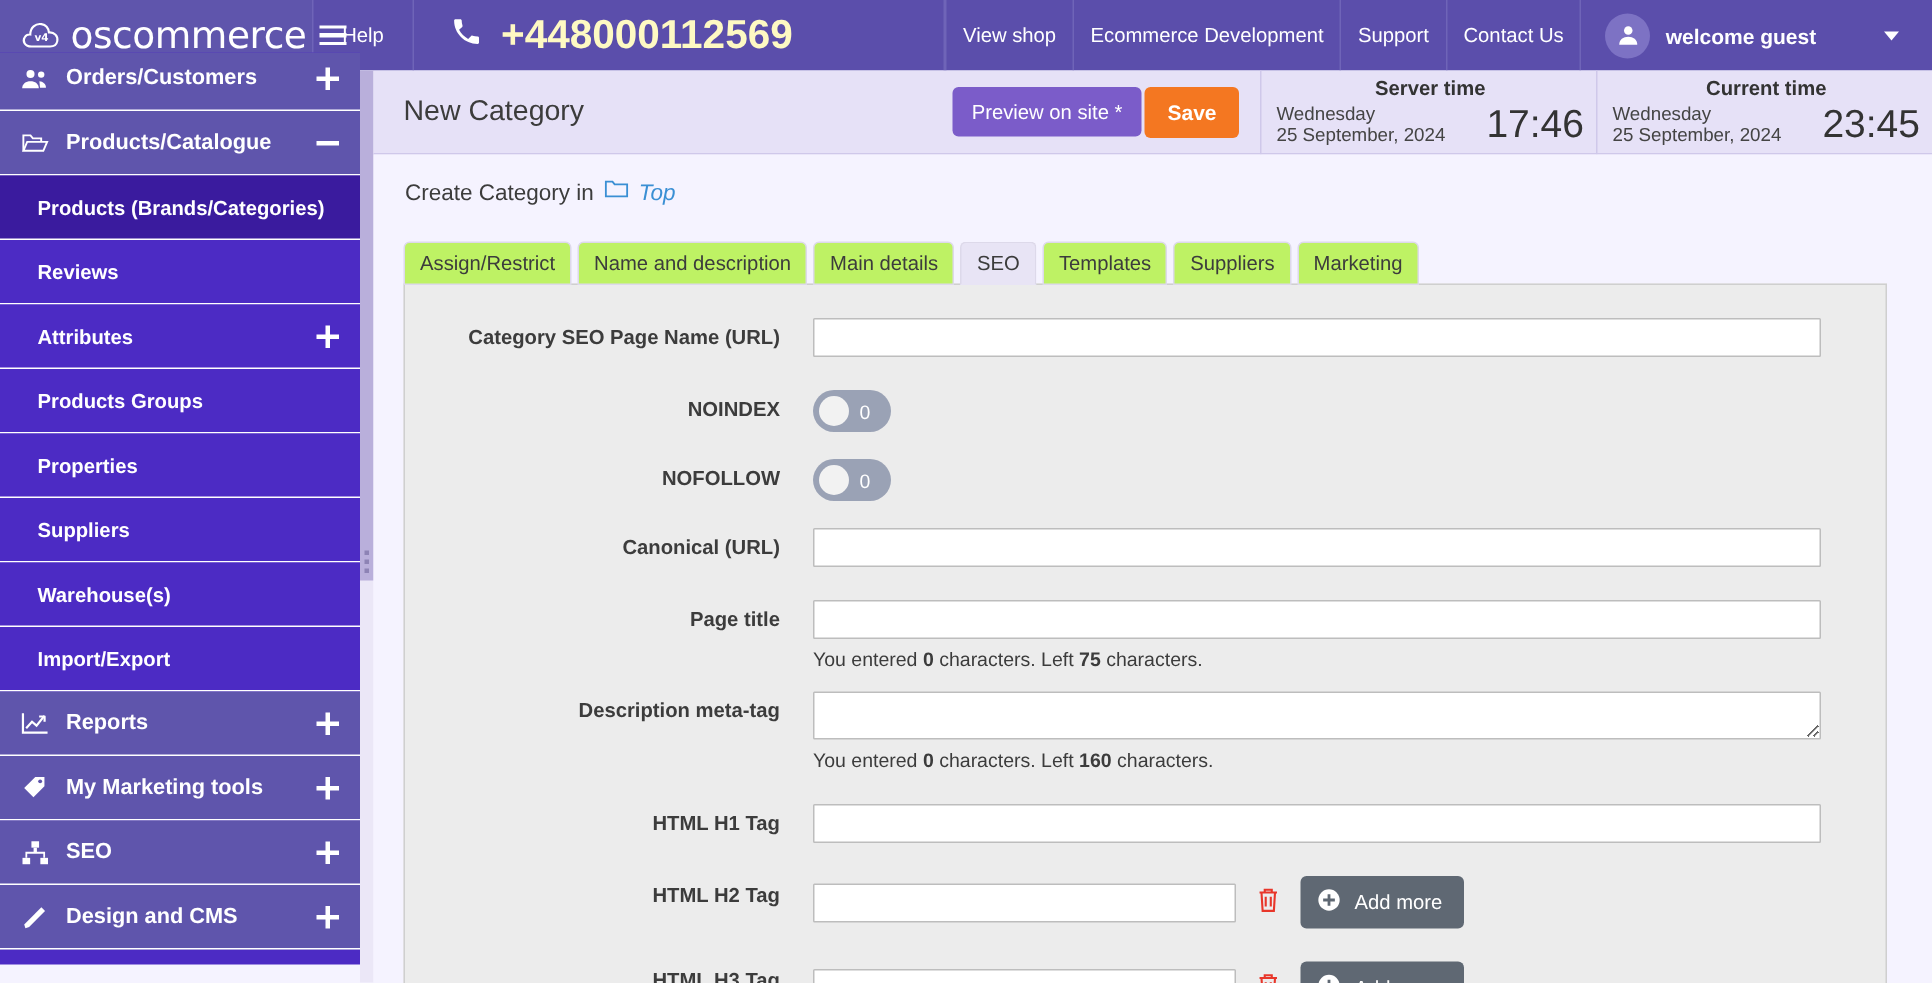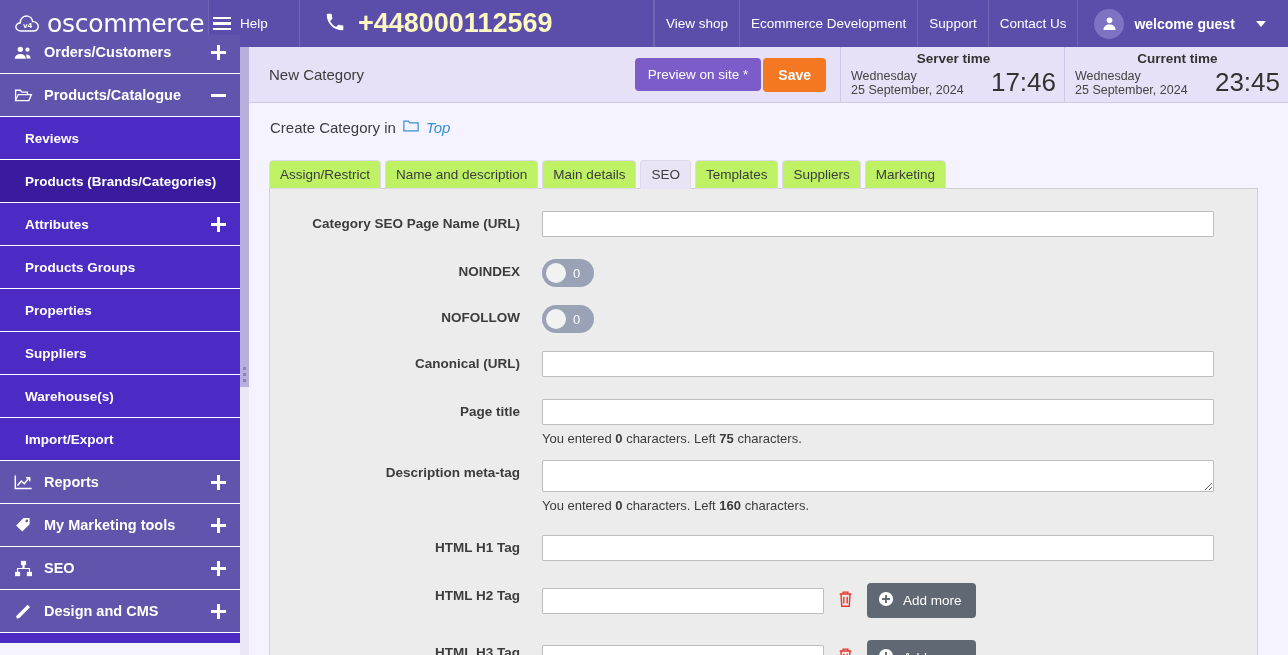--- a/index.html
+++ b/index.html
@@ -32,21 +32,21 @@
     font-family: "DejaVu Sans", sans-serif; font-weight: 400;
   }
   .hamburger {
     width: 34px; height: 47px; display: flex; flex-direction: column;
     align-items: center; justify-content: center; gap: 3px;
     cursor: pointer;
   }
   .hamburger span { display: block; width: 18px; height: 2.5px; background: #fff; }
 
   .help-cell {
-    width: 92px; display: flex; align-items: center; justify-content: center;
+    width: 68px; display: flex; align-items: center; justify-content: center;
     color: #fff; font-size: 13.5px;
     border-left: 1px solid #6f64b8; border-right: 1px solid #6f64b8;
   }
   .phone-cell {
     flex: 0 0 354px; display: flex; align-items: center; gap: 12px;
     padding-left: 24px; color: #fef9c3;
     border-right: 1px solid #6f64b8;
   }
   .phone-number { font-size: 27px; font-weight: bold; letter-spacing: 0px; }
   .nav-links { display: flex; align-items: stretch; }
@@ -124,21 +124,21 @@
 
   
   .titlebar {
     position: absolute; top: 47px; left: 249px;
     width: 1039px; height: 56px;
     background: #e6e1f7;
     border-bottom: 1px solid #cfc8ea;
     display: flex; align-items: center;
   }
   .page-title {
-    padding-left: 20px; font-size: 15px; color: #3c3c3c; flex: 1;
+    padding-left: 20px; font-size: 19px; color: #3c3c3c; flex: 1;
   }
   .btn-preview {
     background: #7b5cc9; color: #fff; border: none;
     font-size: 13.5px; padding: 9px 13px; border-radius: 4px;
     cursor: pointer; font-family: "Liberation Sans", sans-serif;
   }
   .btn-save {
     background: #f47721; color: #fff; border: none;
     font-size: 14px; font-weight: bold; padding: 9px 15px;
     border-radius: 4px; margin-left: 2px; margin-right: 14px;
@@ -320,25 +320,25 @@
     <span class="side-icon">
       <svg width="20" height="16" viewBox="0 0 24 20" fill="none" stroke="#ffffff" stroke-width="1.6">
         <path d="M2 17V4h6l2 2.5h7V9"></path>
           <path d="M2 17l3.2-7.5H22L18.8 17z"></path>
       </svg>
     </span>
     <span class="g-label">Products/Catalogue</span>
     <span class="minus-sign"></span>
   </div>
 
-  <div class="side-sub">
-    <span class="s-label">Reviews</span>
-  </div>
   <div class="side-sub active">
     <span class="s-label">Products (Brands/Categories)</span>
+  </div>
+  <div class="side-sub">
+    <span class="s-label">Reviews</span>
   </div>
   <div class="side-sub">
     <span class="s-label">Attributes</span>
     <span class="plus-sign"></span>
   </div>
   <div class="side-sub">
     <span class="s-label">Products Groups</span>
   </div>
   <div class="side-sub">
     <span class="s-label">Properties</span>

